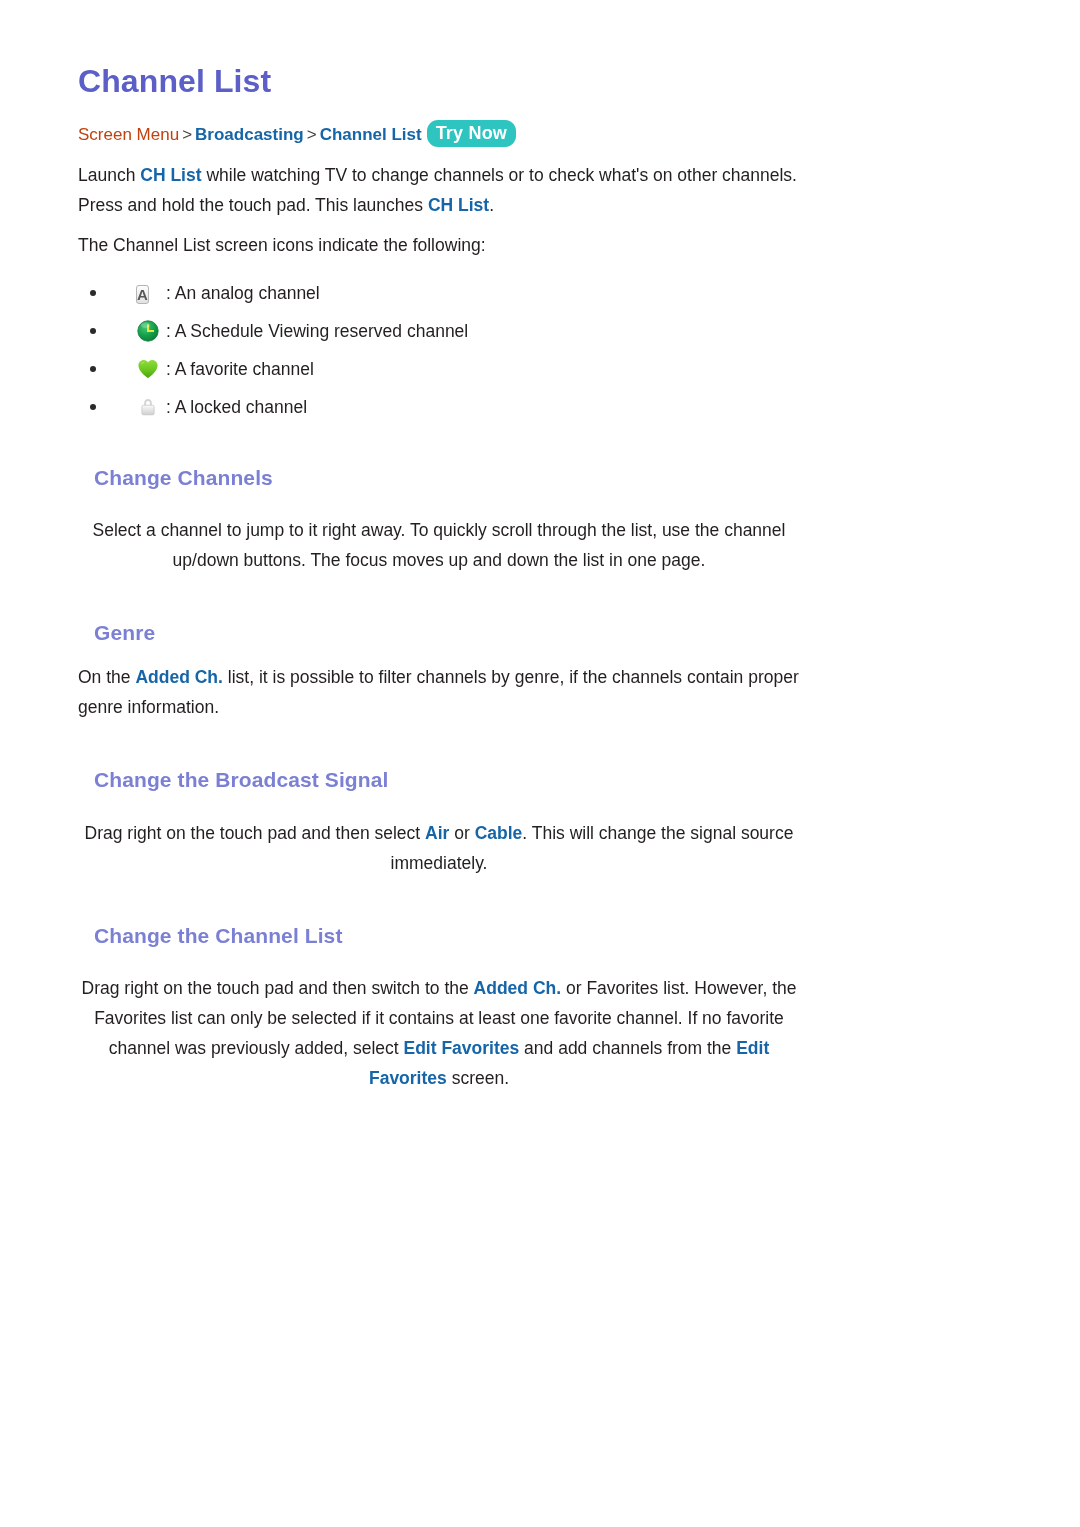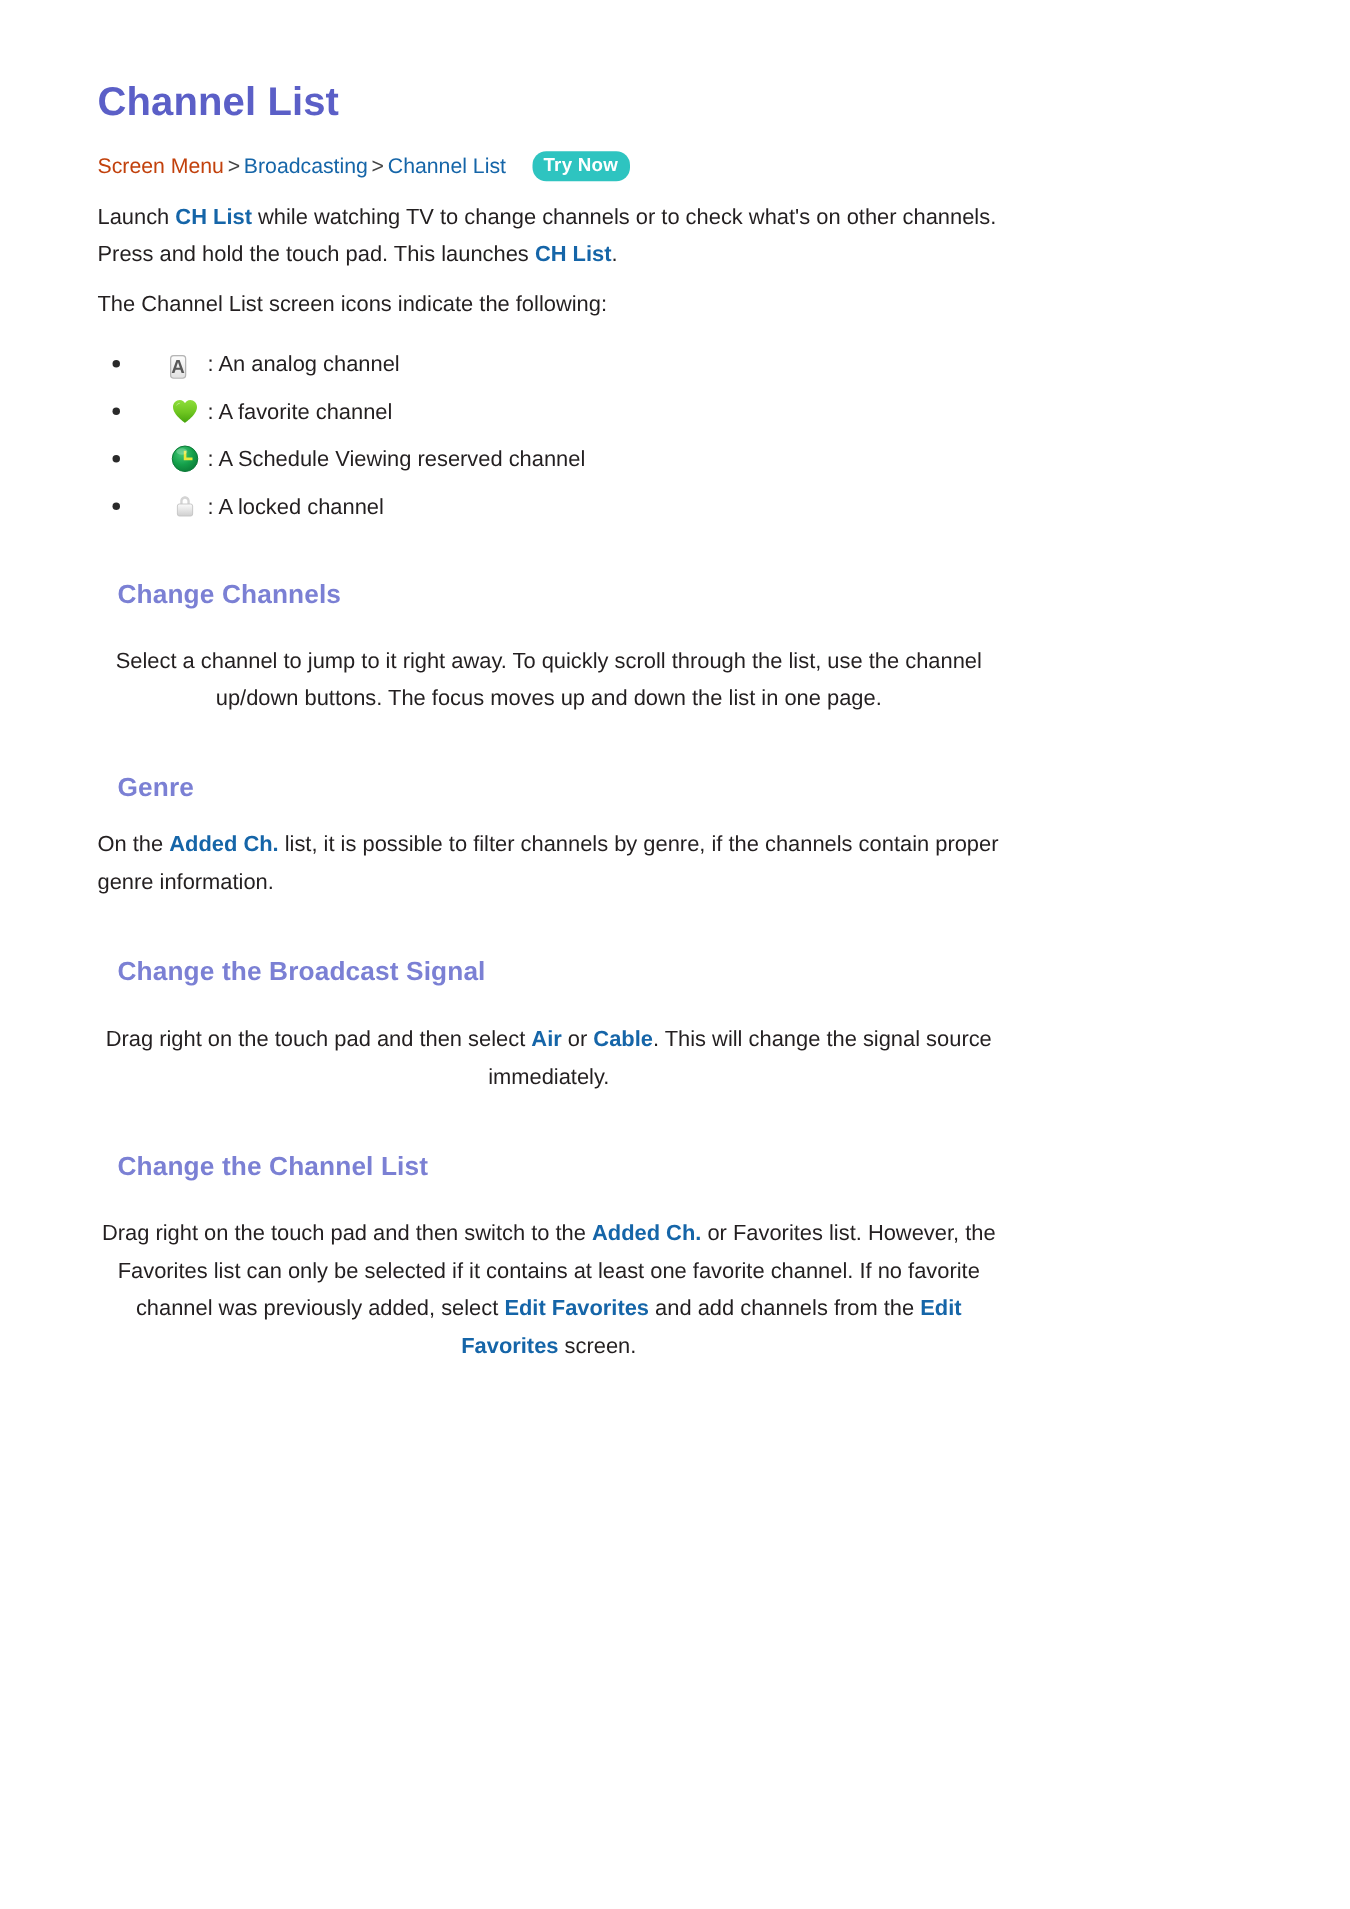--- a/index.html
+++ b/index.html
@@ -38,38 +38,38 @@
   .breadcrumb {
     font-size: 17px;
     line-height: 1.5;
     margin: 0 0 12px 0;
     color: #231f20;
     white-space: nowrap;
   }
   .breadcrumb .crumb-plain { color: #c2410c; }
   .breadcrumb .crumb-link {
     color: #1565a8;
-    font-weight: normal;
+    font-weight: bold;
   }
   .breadcrumb .crumb-sep {
     color: #444444;
     padding: 0 3px;
     font-weight: normal;
   }
   .try-now {
     display: inline-block;
     background: #2ec4c0;
     color: #ffffff;
-    font-size: 15px;
+    font-size: 18px;
     font-weight: bold;
     line-height: 1;
     padding: 4px 9px 5px 9px;
     border-radius: 11px;
     vertical-align: 1px;
-    margin-left: 21px;
+    margin-left: 5px;
     letter-spacing: 0.2px;
   }
 
   
   p.body-text {
     font-size: 17.5px;
     line-height: 30px;
     margin: 0 0 10px 0;
     color: #231f20;
     text-align: left;
@@ -171,38 +171,20 @@
   <p class="body-text tight">The Channel List screen icons indicate the following:</p>
 
   <ul class="icon-list">
 
     <li>
       <span class="bullet-dot"></span>
       <span class="li-icon">
         <span class="icon-analog">A</span>
       </span>
       <span class="li-text">: An analog channel</span>
-    </li>
-
-    <li>
-      <span class="bullet-dot"></span>
-      <span class="li-icon">
-        <svg class="icon-heart" viewBox="0 0 24 24" aria-hidden="true">
-          <defs>
-            <linearGradient id="heartGrad" x1="0" y1="0" x2="0" y2="1">
-              <stop offset="0%" stop-color="#8ede3a"></stop>
-              <stop offset="55%" stop-color="#6ec520"></stop>
-              <stop offset="100%" stop-color="#46a40d"></stop>
-            </linearGradient>
-          </defs>
-          <path d="M12 21.2C12 21.2 2.4 14.9 2.4 8.6C2.4 5.3 4.9 3 7.8 3C9.8 3 11.3 4.1 12 5.5C12.7 4.1 14.2 3 16.2 3C19.1 3 21.6 5.3 21.6 8.6C21.6 14.9 12 21.2 12 21.2Z" fill="url(#heartGrad)"></path>
-          <path d="M7.6 5.2C6.2 5.5 5.1 6.6 4.8 7.9C5.6 6.7 6.6 6 7.9 5.9Z" fill="#ffffff" opacity="0.45"></path>
-        </svg>
-      </span>
-      <span class="li-text">: A favorite channel</span>
     </li>
 
     <li>
       <span class="bullet-dot"></span>
       <span class="li-icon">
         <svg class="icon-clock" viewBox="0 0 24 24" aria-hidden="true">
           <defs>
             <radialGradient id="clockGrad" cx="38%" cy="30%" r="78%">
               <stop offset="0%" stop-color="#46c878"></stop>
               <stop offset="55%" stop-color="#14a04a"></stop>
@@ -214,20 +196,38 @@
           <path d="M11 5.6 L11 13.1 L18 13.1 L18 11.0 L13.1 11.0 L13.1 5.6 Z" fill="#e8e93c"></path>
           <ellipse cx="9.5" cy="6.2" rx="4.4" ry="2.6" fill="#ffffff" opacity="0.22"></ellipse>
         </svg>
       </span>
       <span class="li-text">: A Schedule Viewing reserved channel</span>
     </li>
 
     <li>
       <span class="bullet-dot"></span>
       <span class="li-icon">
+        <svg class="icon-heart" viewBox="0 0 24 24" aria-hidden="true">
+          <defs>
+            <linearGradient id="heartGrad" x1="0" y1="0" x2="0" y2="1">
+              <stop offset="0%" stop-color="#8ede3a"></stop>
+              <stop offset="55%" stop-color="#6ec520"></stop>
+              <stop offset="100%" stop-color="#46a40d"></stop>
+            </linearGradient>
+          </defs>
+          <path d="M12 21.2C12 21.2 2.4 14.9 2.4 8.6C2.4 5.3 4.9 3 7.8 3C9.8 3 11.3 4.1 12 5.5C12.7 4.1 14.2 3 16.2 3C19.1 3 21.6 5.3 21.6 8.6C21.6 14.9 12 21.2 12 21.2Z" fill="url(#heartGrad)"></path>
+          <path d="M7.6 5.2C6.2 5.5 5.1 6.6 4.8 7.9C5.6 6.7 6.6 6 7.9 5.9Z" fill="#ffffff" opacity="0.45"></path>
+        </svg>
+      </span>
+      <span class="li-text">: A favorite channel</span>
+    </li>
+
+    <li>
+      <span class="bullet-dot"></span>
+      <span class="li-icon">
         <svg class="icon-lock" viewBox="0 0 24 24" aria-hidden="true">
           <defs>
             <linearGradient id="lockBody" x1="0" y1="0" x2="0" y2="1">
               <stop offset="0%" stop-color="#fbfbfb"></stop>
               <stop offset="100%" stop-color="#cfcfcf"></stop>
             </linearGradient>
           </defs>
           <path d="M8.2 10.5 V7.9 C8.2 5.7 9.9 4.0 12 4.0 C14.1 4.0 15.8 5.7 15.8 7.9 V10.5 H13.9 V7.9 C13.9 6.8 13.1 5.9 12 5.9 C10.9 5.9 10.1 6.8 10.1 7.9 V10.5 Z" fill="#d4d4d4"></path>
           <rect x="5.9" y="10.2" width="12.2" height="9.6" rx="1.6" fill="url(#lockBody)" stroke="#c2c2c2" stroke-width="0.7"></rect>
         </svg>

